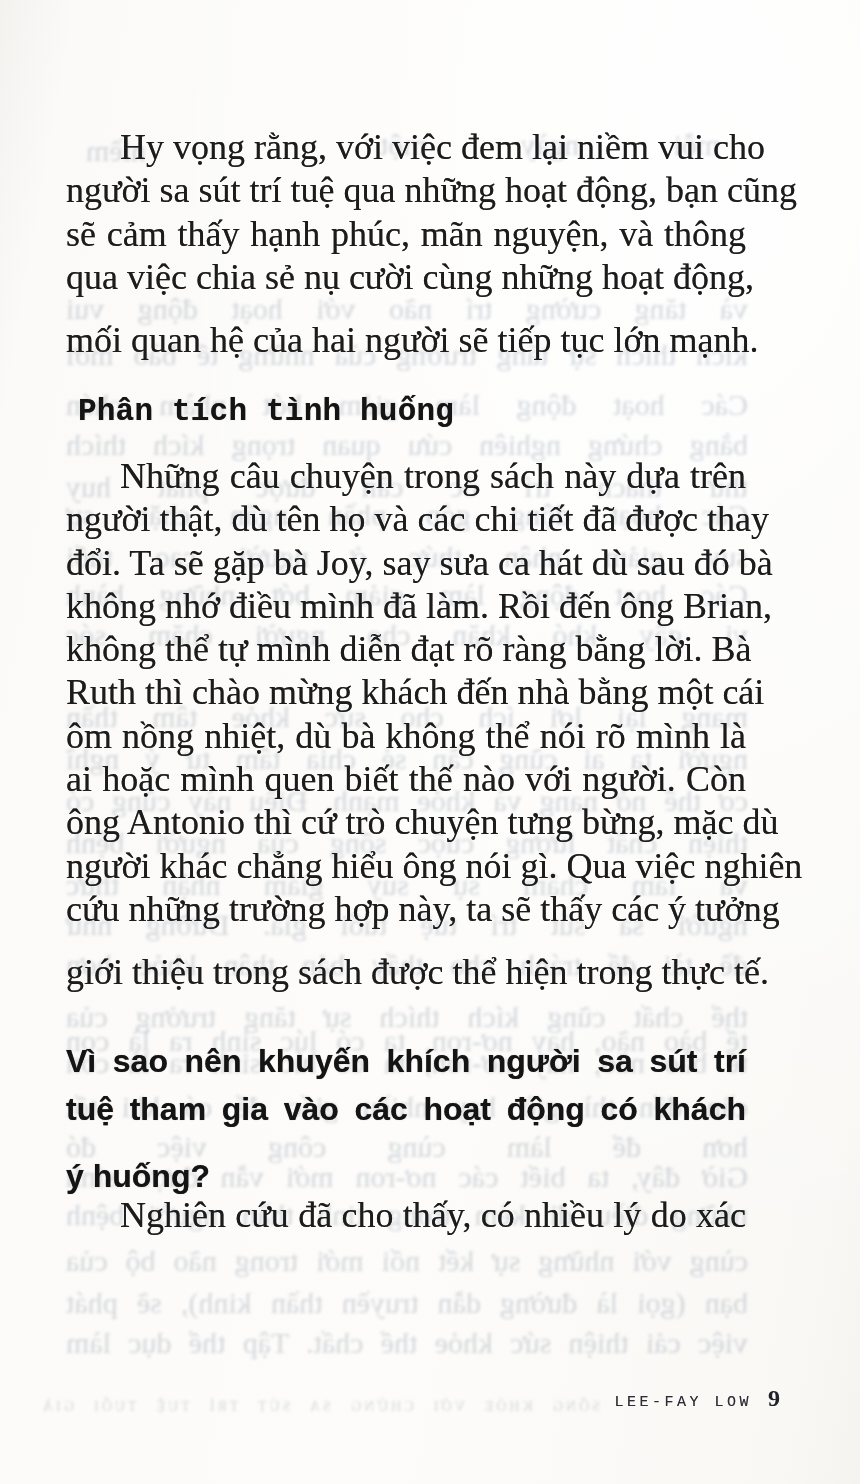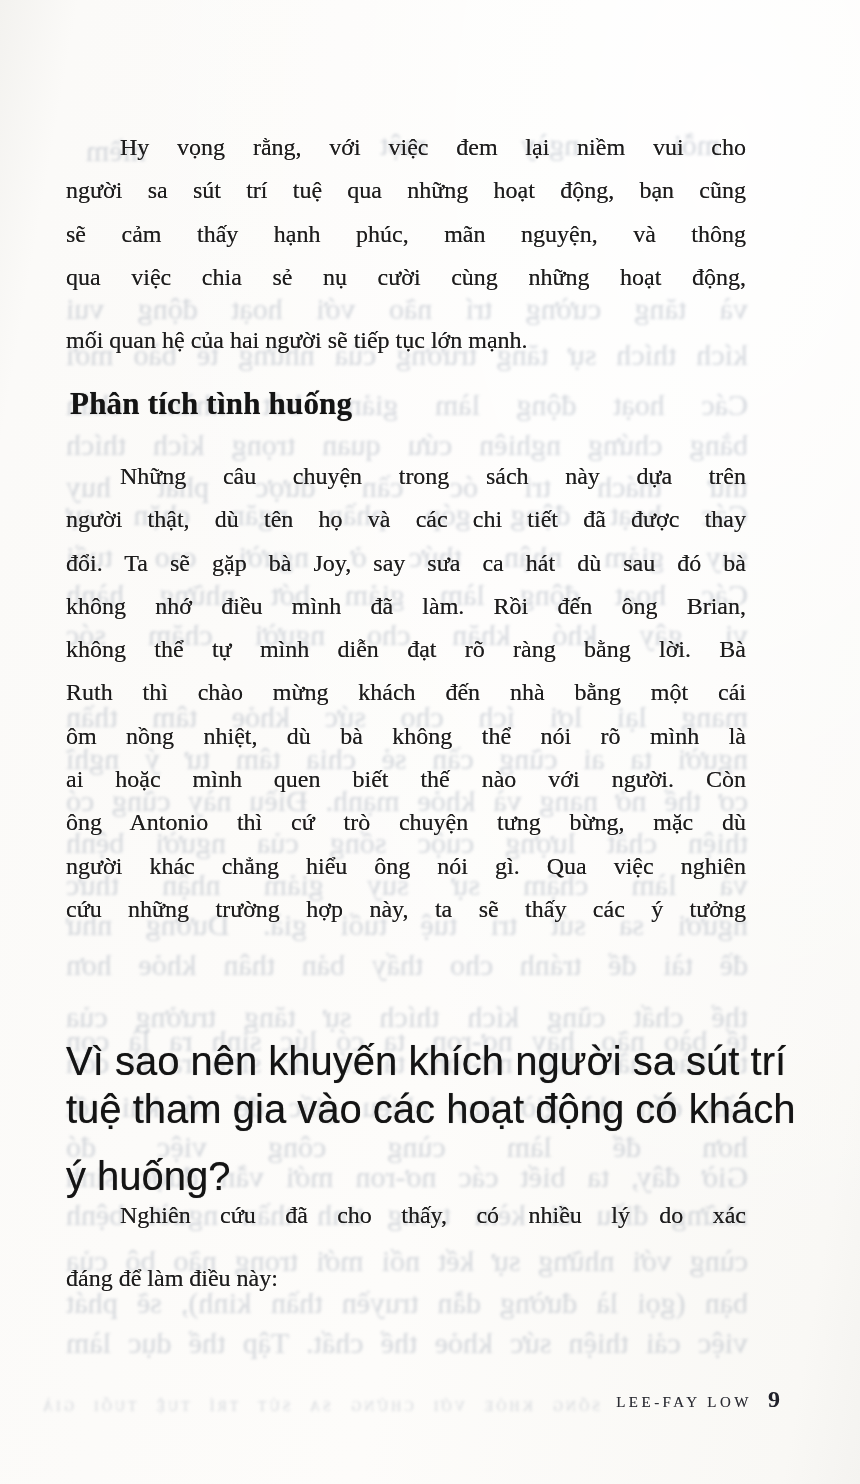--- a/index.html
+++ b/index.html
@@ -21,51 +21,51 @@
     font-size:30px;line-height:34px;white-space:nowrap;
     color:#99a2b0;opacity:.42;
     transform:scaleX(-1);
     filter:blur(1.6px);
     text-align:justify;text-align-last:justify;
     overflow:hidden;
   }
   
   .ink{position:absolute;z-index:2;left:66px;width:680px;}
   .line{
-    font-size:24px;line-height:43.3px;
+    font-size:36px;line-height:43.3px;
     text-align:justify;text-align-last:justify;
     white-space:nowrap;overflow:visible;
     text-shadow:0 0 .6px rgba(20,20,20,.65);
   }
   .line.indent{padding-left:54px;}
   .line.last{text-align-last:left;margin-top:20px;}
   .para1{top:126px;}
   .para2{top:455px;}
   .para3{top:1194px;}
   .heading1{
-    top:380px;margin:4px;
-    font-family:Liberation Serif, serif;
+    top:380px;margin:12px;
+    font-family:Liberation Mono, monospace;
     font-weight:bold;font-size:31px;line-height:40px;
     color:#141414;letter-spacing:.2px;
     text-shadow:0 0 .7px rgba(0,0,0,.6);
   }
   .heading2{top:1038px;}
   .heading2 .line{
     font-family:"Liberation Sans","DejaVu Sans",sans-serif;
-    font-weight:normal;font-size:40px;line-height:47.5px;
+    font-weight:bold;font-size:32px;line-height:47.5px;
     color:#141414;
     text-shadow:0 0 .7px rgba(0,0,0,.6);
   }
   .footer{
     position:absolute;z-index:2;top:1383px;right:80px;
     display:flex;align-items:baseline;gap:16px;
   }
   .footer .author{
     font-size:15px;letter-spacing:3.5px;color:#2c2d33;
-    font-family:Liberation Serif, serif;
+    font-family:Liberation Mono, monospace;
     text-shadow:0 0 .5px rgba(40,40,60,.5);
     margin-top:11px;
   }
   .footer .pagenum{
     font-size:24px;font-weight:600;color:#20212a;
     font-family:"Liberation Serif",serif;
   }
 </style>
 </head>
 <body>
@@ -119,31 +119,31 @@
       <div class="line">người thật, dù tên họ và các chi tiết đã được thay</div>
       <div class="line">đổi. Ta sẽ gặp bà Joy, say sưa ca hát dù sau đó bà</div>
       <div class="line">không nhớ điều mình đã làm. Rồi đến ông Brian,</div>
       <div class="line">không thể tự mình diễn đạt rõ ràng bằng lời. Bà</div>
       <div class="line">Ruth thì chào mừng khách đến nhà bằng một cái</div>
       <div class="line">ôm nồng nhiệt, dù bà không thể nói rõ mình là</div>
       <div class="line">ai hoặc mình quen biết thế nào với người. Còn</div>
       <div class="line">ông Antonio thì cứ trò chuyện tưng bừng, mặc dù</div>
       <div class="line">người khác chẳng hiểu ông nói gì. Qua việc nghiên</div>
       <div class="line">cứu những trường hợp này, ta sẽ thấy các ý tưởng</div>
+      <div class="line last">giới thiệu trong sách được thể hiện trong thực tế.</div>
     </div>
 
   <div class="ink heading2">
       <div class="line">Vì sao nên khuyến khích người sa sút trí</div>
       <div class="line">tuệ tham gia vào các hoạt động có khách</div>
       <div class="line last">ý huống?</div>
     </div>
 
   <div class="ink para3">
       <div class="line indent">Nghiên cứu đã cho thấy, có nhiều lý do xác</div>
-      <div class="line last">đáng để làm điều này:</div>
     </div>
 
   <div class="footer">
     <span class="author">LEE-FAY LOW</span>
     <span class="pagenum">9</span>
   </div>
 
 </div>
 
 </body></html>

